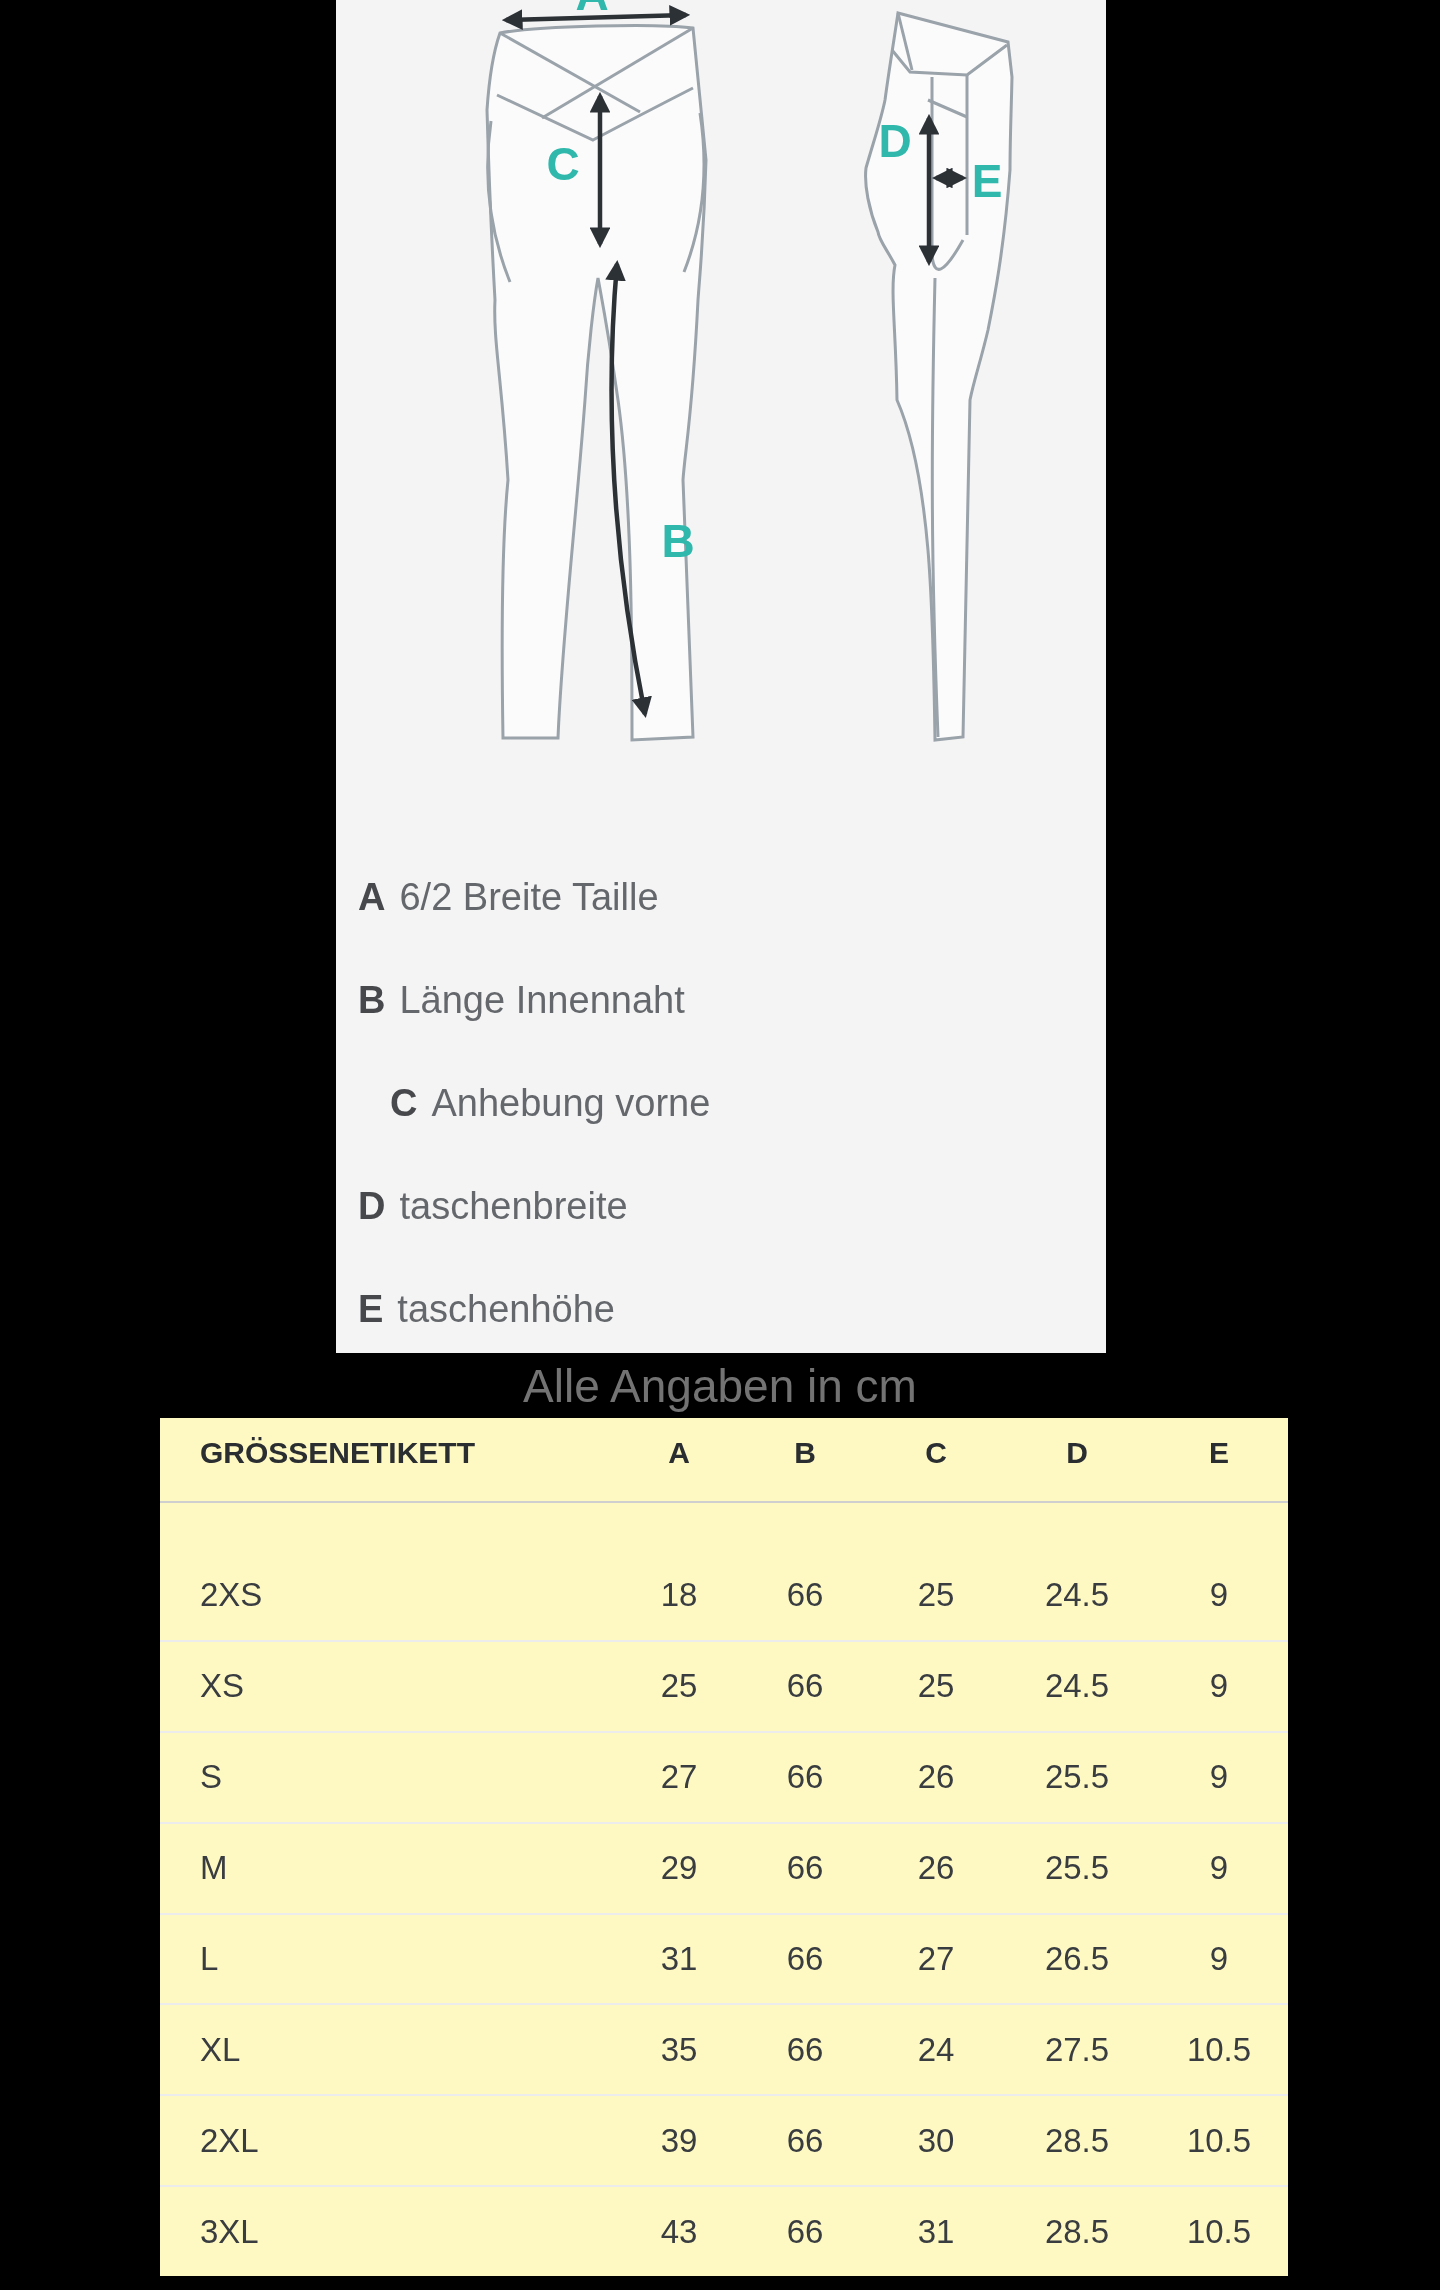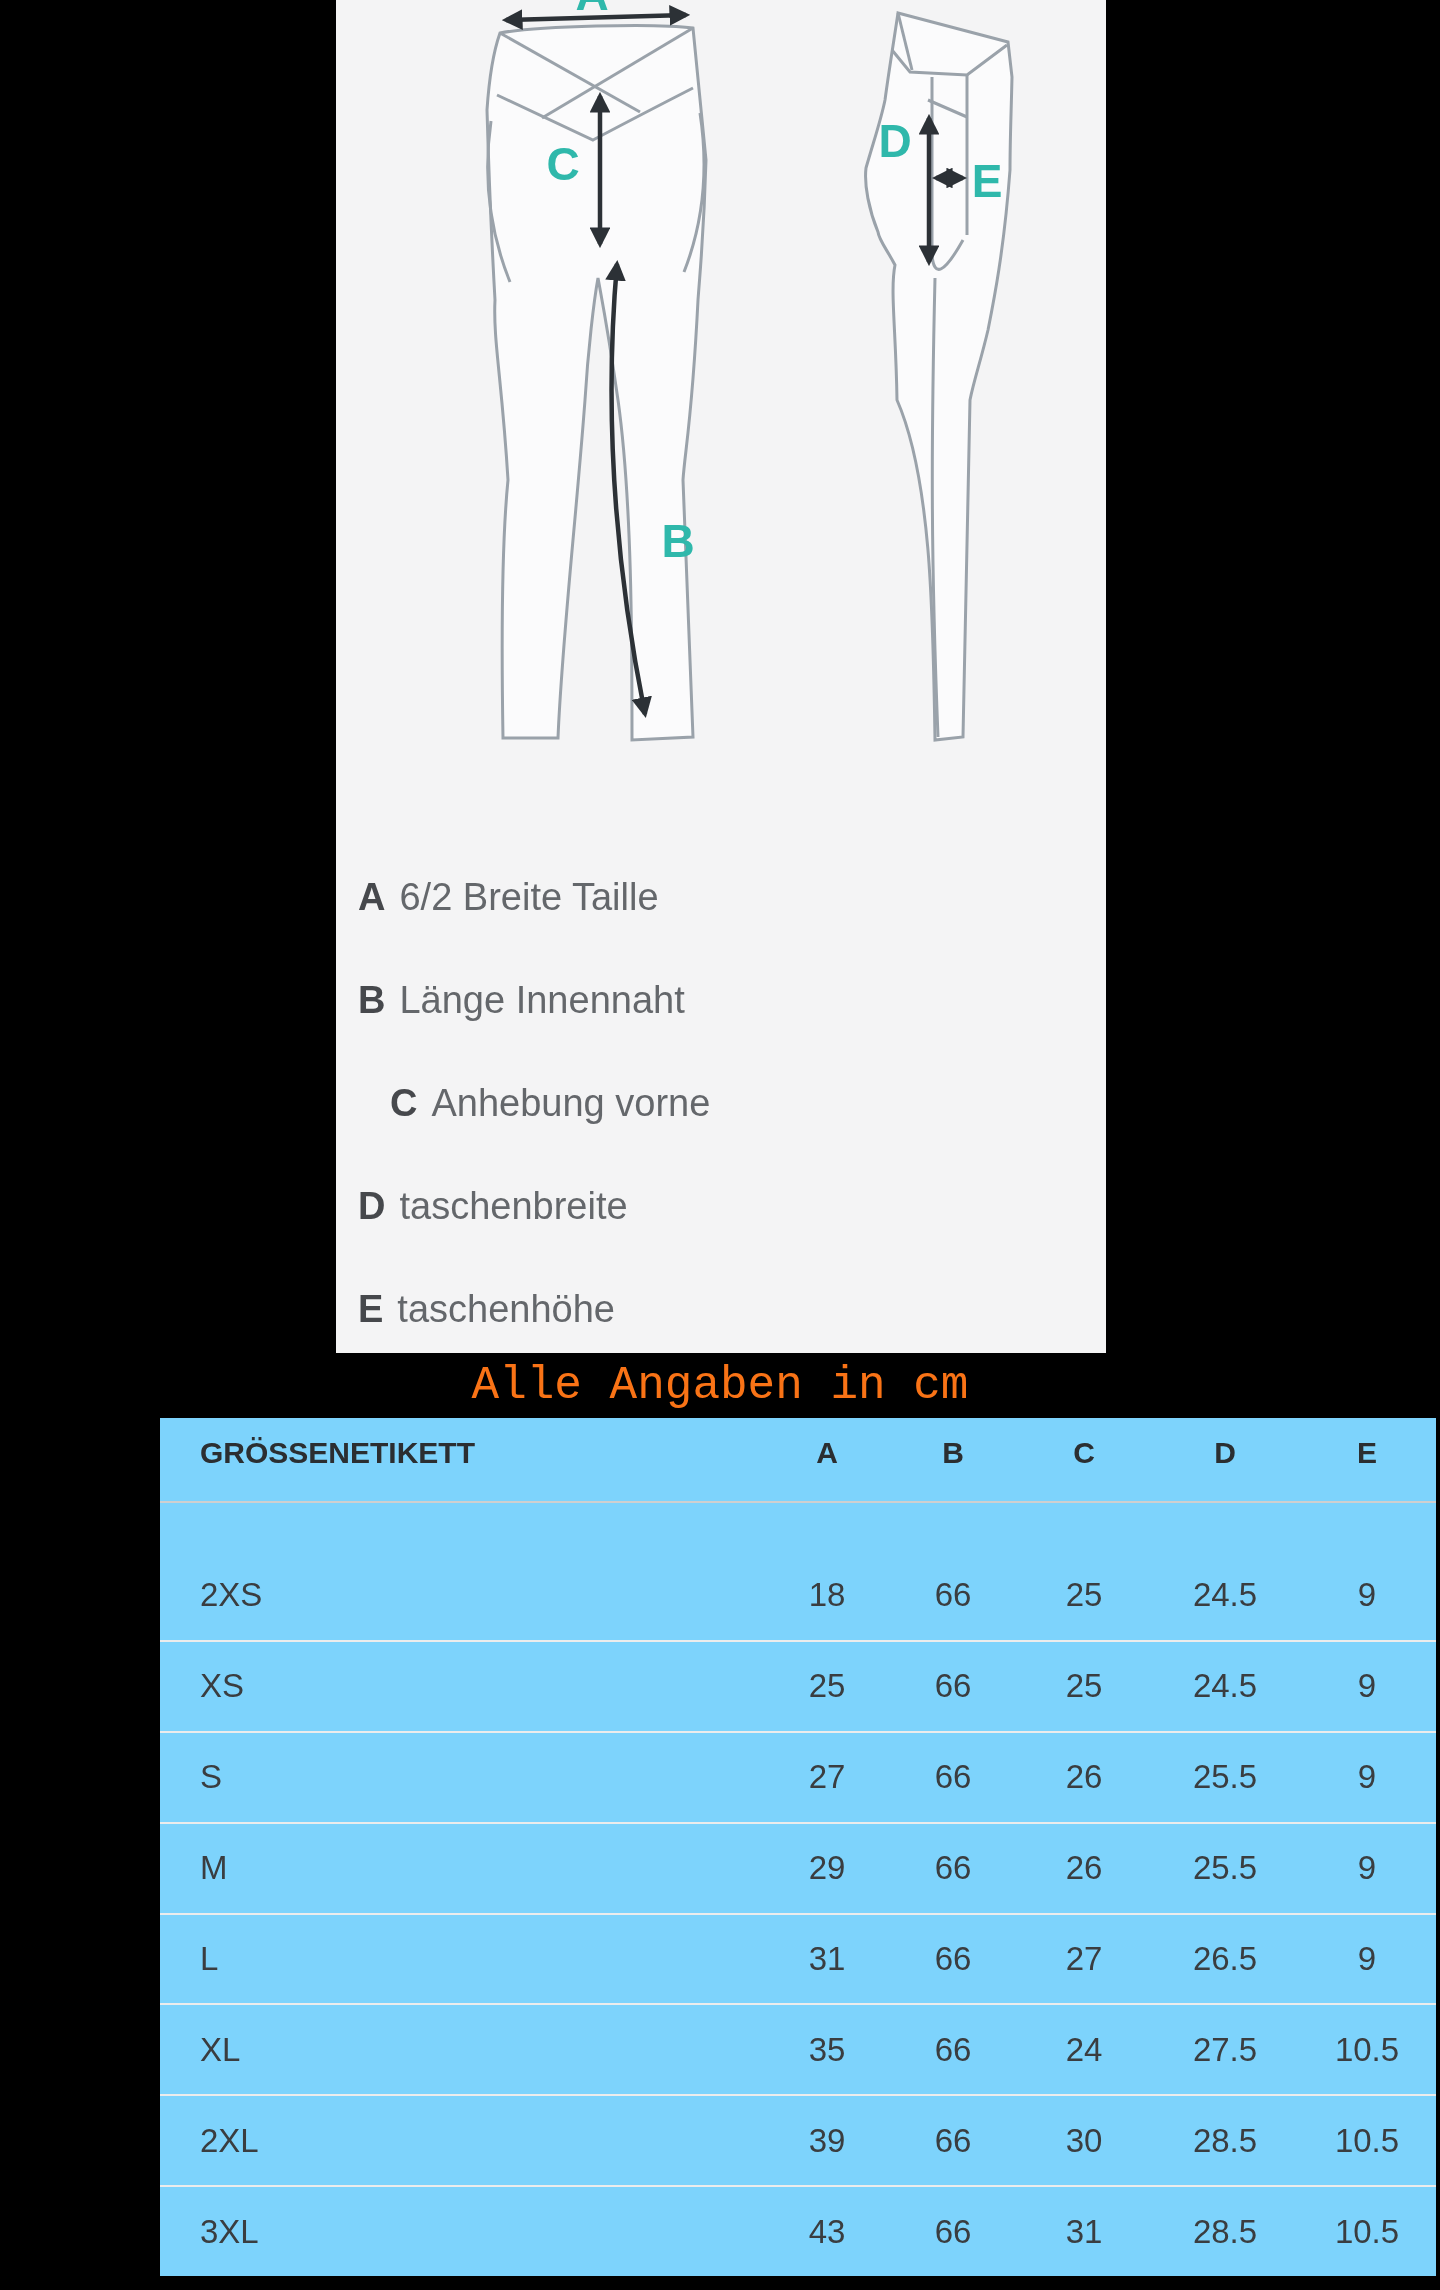--- a/index.html
+++ b/index.html
@@ -23,25 +23,25 @@
   }
   .legend-item .legend-letter{
     font-weight:bold;color:#46484c;margin-right:14px;
   }
   
   .caption-band{
     position:absolute;left:0;top:1353px;width:1440px;height:65px;
     display:flex;align-items:center;justify-content:center;
     background:#000;
   }
-  .caption-band span{color:#f97316;font-size:46px;font-family:Liberation Mono, monospace;}
+  .caption-band span{color:#737373;font-size:46px;}
   
   .table-panel{
-    position:absolute;left:160px;top:1418px;width:1276px;height:858px;
-    background:#7dd3fc;
+    position:absolute;left:160px;top:1418px;width:1128px;height:858px;
+    background:#fef9c3;
     display:flex;flex-direction:column;
     box-sizing:border-box;
     gap:48px;
   }
   .trow{
     display:grid;
     grid-template-columns:1fr 126px 126px 136px 146px 138px;
     align-items:center;
     padding-left:40px;
     box-sizing:border-box;

